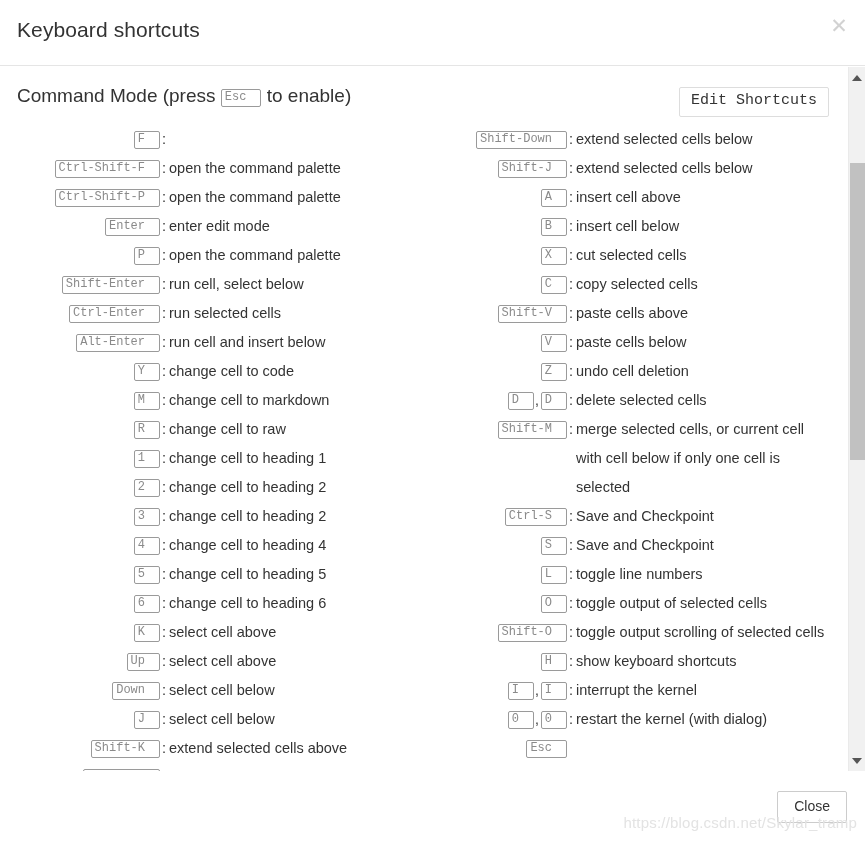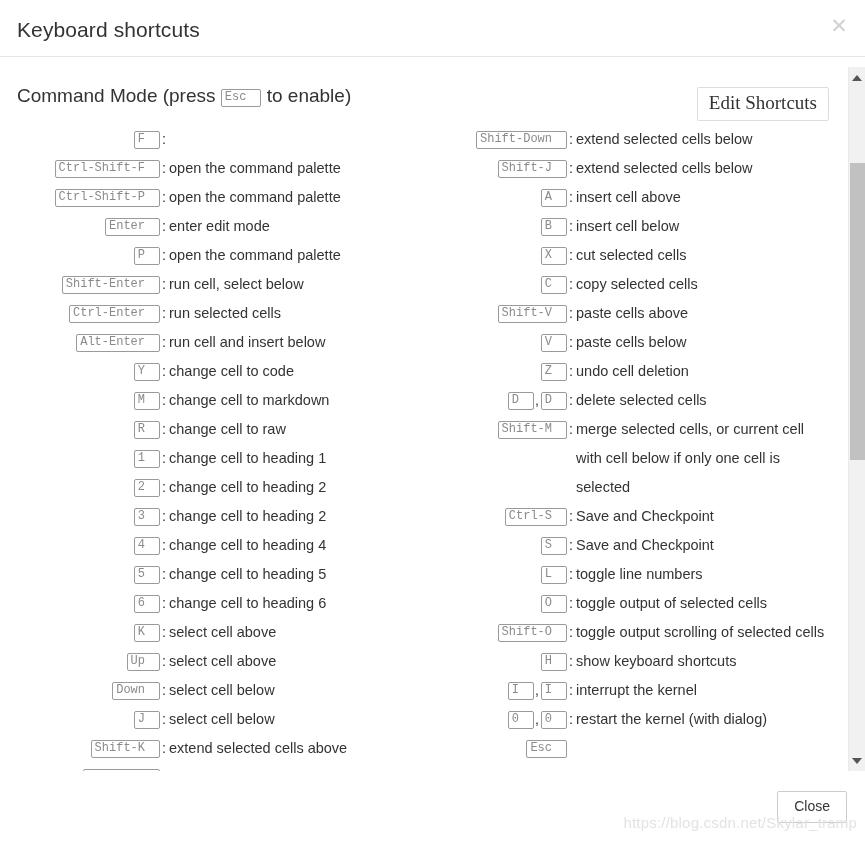--- a/index.html
+++ b/index.html
@@ -20,21 +20,21 @@
     width: 865px;
     height: 841px;
     background: #ffffff;
   }
 
   
   .modal-header {
     position: absolute;
     left: 0; top: 0;
     width: 865px;
-    height: 57px;
+    height: 66px;
     border-bottom: 1px solid #e5e5e5;
     background: #ffffff;
   }
   .modal-title {
     position: absolute;
     left: 17px;
     top: 18px;
     font-size: 21px;
     font-weight: normal;
     color: #333333;
@@ -75,22 +75,22 @@
   }
   .section-head .kbd-inline {
     vertical-align: 2px;
   }
 
   .edit-shortcuts {
     position: absolute;
     right: 36px;
     top: 20px;
     padding: 5px 11px 6px 11px;
-    font-size: 19px;
-    font-family: Liberation Serif, serif;
+    font-size: 15px;
+    font-family: Liberation Mono, monospace;
     color: #333333;
     background: #ffffff;
     border: 1px solid #dddddd;
     border-radius: 2px;
     cursor: pointer;
     line-height: 1.1;
   }
 
   
   .cols {

